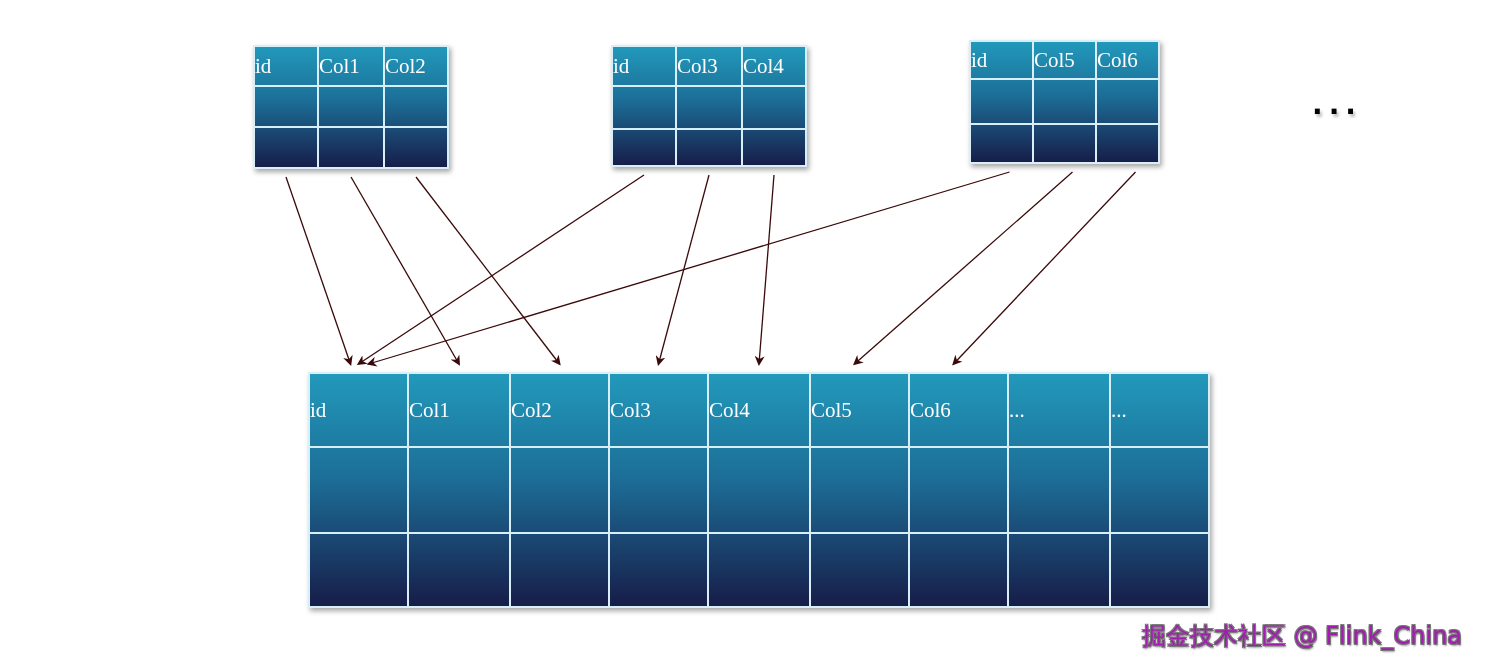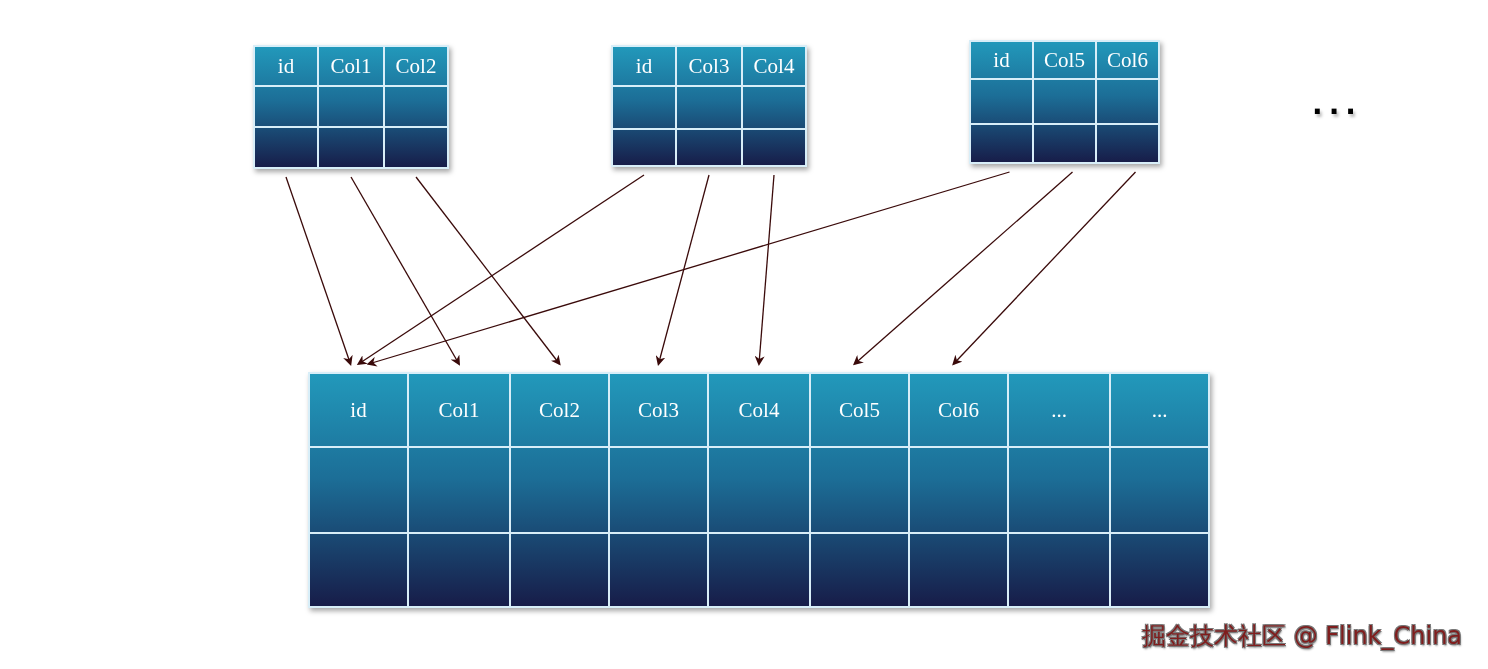--- a/index.html
+++ b/index.html
@@ -1,27 +1,27 @@
 <!DOCTYPE html>
 <html><head>
 <meta charset="utf-8">
 <style>
   html,body{margin:0;padding:0;background:#ffffff;}
   body{width:1488px;height:669px;position:relative;overflow:hidden;font-family:"Liberation Serif","DejaVu Serif",serif;}
   .tbl{position:absolute;border-collapse:collapse;box-shadow:2px 3px 5px rgba(0,0,0,0.35);
        background:linear-gradient(to bottom,#2299bb 0%,#1c6e97 45%,#171c48 100%);}
-  .tbl td{border:2px solid #d8eef8;color:#ffffff;text-align:center;padding:0;}
+  .tbl td{border:2px solid #d8eef8;color:#ffffff;text-align:left;padding:0;}
   .src td{font-size:21px;}
   .dst td{font-size:21px;}
   #t1{left:253px;top:45px;}
   #t2{left:611px;top:45px;}
   #t3{left:969px;top:40px;}
   #tdst{left:308px;top:372px;}
   .ellipsis{position:absolute;left:1312px;top:88px;font-size:28px;color:#000;letter-spacing:6px;font-family:"DejaVu Sans",sans-serif;font-weight:bold;text-shadow:2px 3px 3px rgba(0,0,0,0.25);}
-  .watermark{position:absolute;left:1142px;top:620px;font-size:24px;color:#7f1d1d;font-family:"DejaVu Sans",sans-serif;
+  .watermark{position:absolute;left:1142px;top:620px;font-size:24px;color:#a21caf;font-family:"DejaVu Sans",sans-serif;
      text-shadow:-1px -1px 0 #777,1px -1px 0 #777,-1px 1px 0 #777,1px 1px 0 #777,1px 2px 2px #999;}
   svg#arrows{position:absolute;left:0;top:0;}
 </style>
 </head>
 <body>
 
 <svg id="arrows" width="1488" height="669">
   <defs>
     <marker id="ah" markerWidth="10" markerHeight="10" refX="8" refY="5" orient="auto" markerUnits="userSpaceOnUse">
       <path d="M0,0 L10,5 L0,10 L3,5 z" fill="#3a0a0a"></path>

